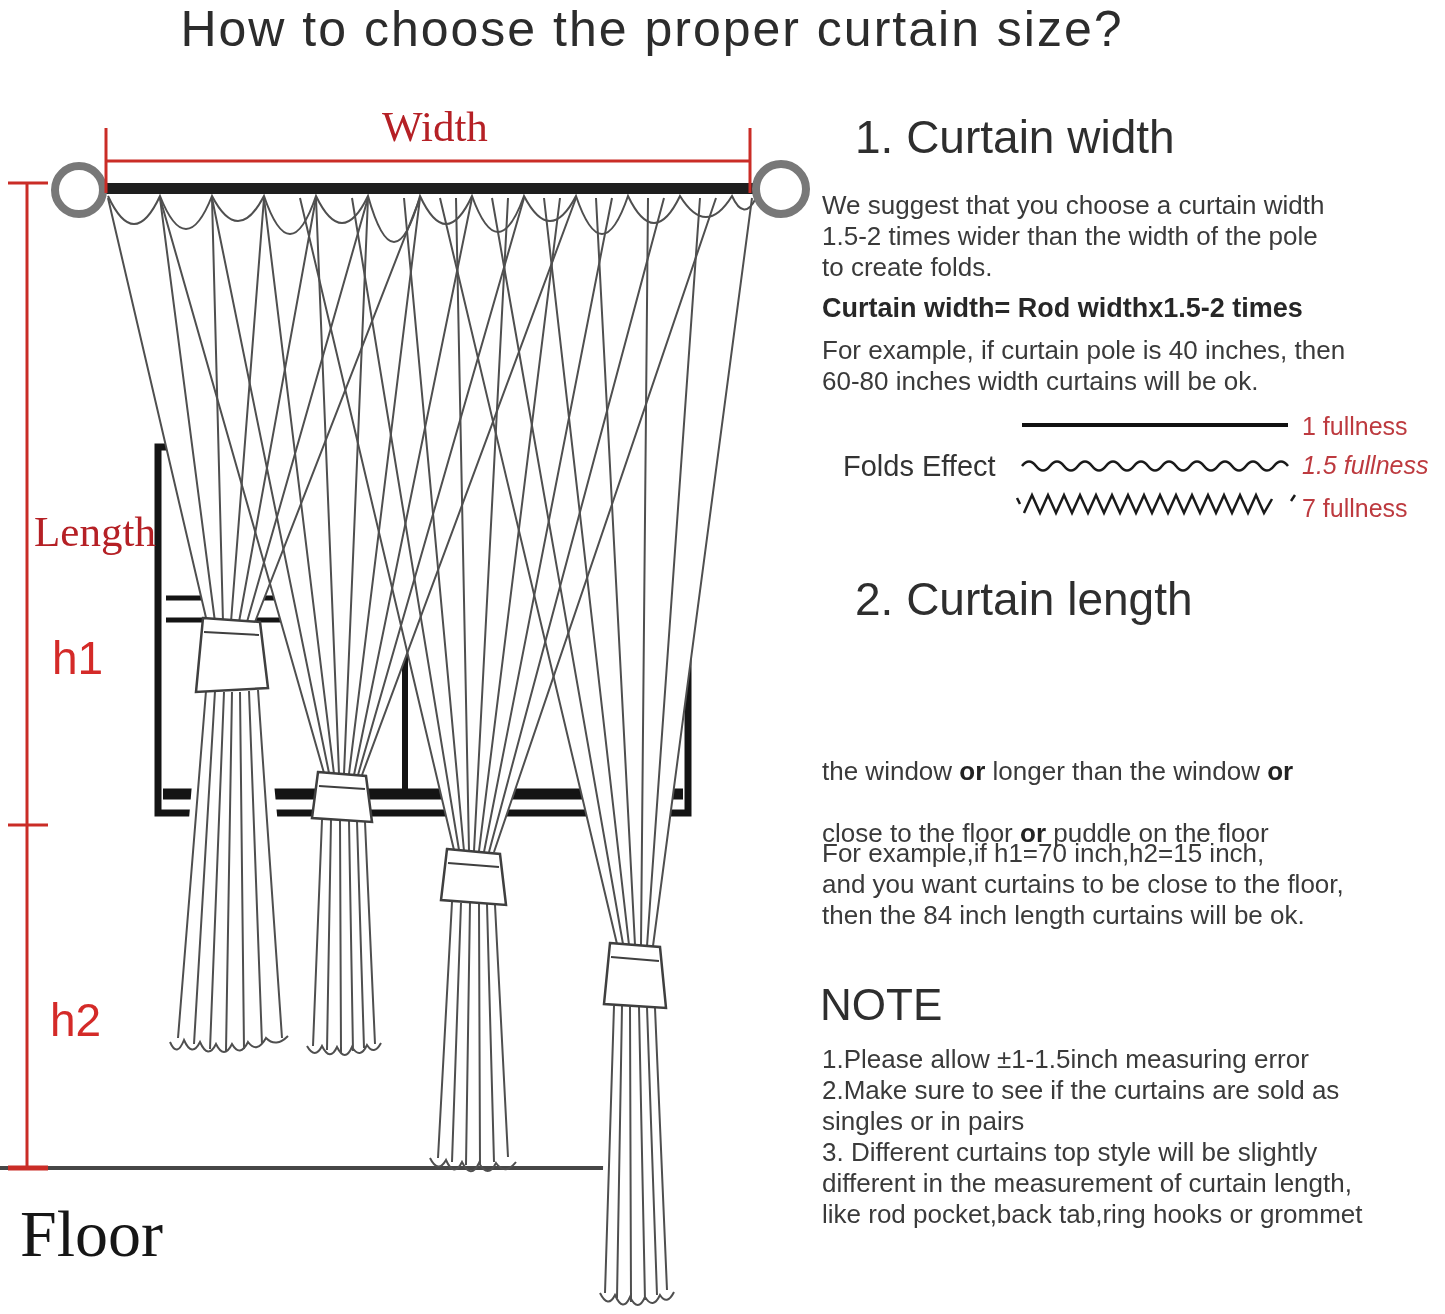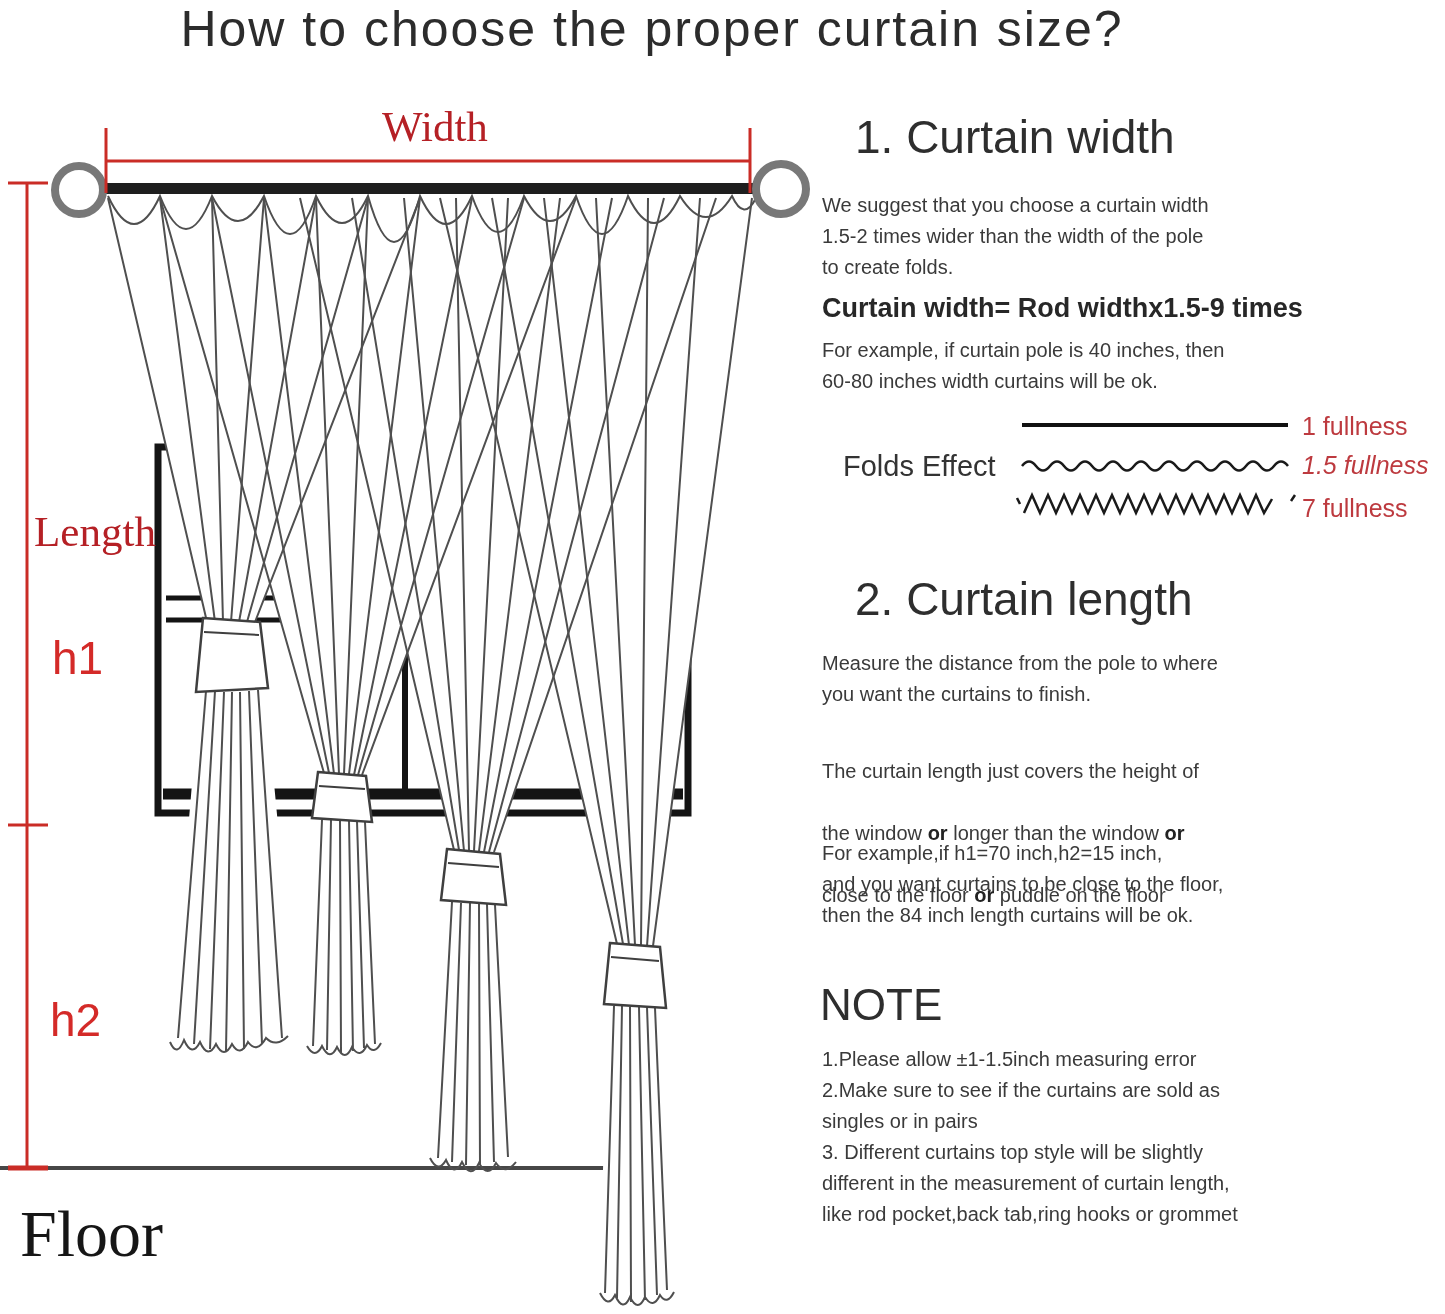--- a/index.html
+++ b/index.html
@@ -6,21 +6,21 @@
   .page{position:relative;width:1445px;height:1314px;background:#fff;overflow:hidden;
         font-family:"Liberation Sans",sans-serif;color:#3a3a3a;}
   .title{position:absolute;top:0;left:0;width:1304px;text-align:center;margin:0;
          font-size:50px;font-weight:400;letter-spacing:2px;color:#2c2c2c;}
   .diagram-svg{position:absolute;left:0;top:0;}
 
   
   .col{position:absolute;left:810px;top:0;width:635px;height:1110px;}
   .col .abs{position:absolute;}
   .h-sec{font-size:46px;font-weight:400;color:#2e2e2e;margin:0;}
-  .para{font-size:20px;line-height:31px;color:#3a3a3a;white-space:pre-line;margin:0;}
+  .para{font-size:26px;line-height:31px;color:#3a3a3a;white-space:pre-line;margin:0;}
   .formula{font-size:27px;font-weight:700;color:#272727;margin:0;}
   .para b{color:#222;}
   .folds-label{font-size:29px;color:#333;}
   .fullness-label{font-size:25px;color:#bd3a3f;}
   .note-wrap .para{margin:0;}
 
   
   text.dimserif{font-family:"Liberation Serif",serif;font-size:43px;fill:#b52025;}
   text.dimsans{font-family:"Liberation Sans",sans-serif;font-size:46px;fill:#d42a28;}
   text.floor-t{font-family:"Liberation Serif",serif;font-size:66px;fill:#161616;}
@@ -111,42 +111,39 @@
     <text class="dimsans" x="50" y="1036">h2</text>
     <text class="floor-t" x="20" y="1256">Floor</text>
   </svg>
 
   <div class="col">
 
     <h2 class="h-sec abs" style="left:45px;top:110px;">1. Curtain width</h2>
     <p class="para abs" style="left:12px;top:190px;">We suggest that you choose a curtain width
 1.5-2 times wider than the width of the pole
 to create folds.</p>
-    <p class="formula abs" style="left:12px;top:293px;">Curtain width= Rod widthx1.5-9 times</p>
+    <p class="formula abs" style="left:12px;top:293px;">Curtain width= Rod widthx1.5-2 times</p>
     <p class="para abs" style="left:12px;top:335px;">For example, if curtain pole is 40 inches, then
 60-80 inches width curtains will be ok.</p>
 
     <div class="abs" style="left:0;top:406px;width:635px;height:135px;">
       <span class="folds-label abs" style="left:33px;top:44px;">Folds Effect</span>
       <svg class="abs" style="left:205px;top:0;" width="290" height="135">
         <line x1="7" y1="19" x2="273" y2="19" stroke="#111" stroke-width="4"></line>
         <path fill="none" stroke="#1a1a1a" stroke-width="2.5" d="M7,60 q7,-9 14,0 t14,0 t14,0 t14,0 t14,0 t14,0 t14,0 t14,0 t14,0 t14,0 t14,0 t14,0 t14,0 t14,0 t14,0 t14,0 t14,0 t14,0 t14,0"></path>
         <path fill="none" stroke="#1a1a1a" stroke-width="2.5" d="M2,92 l3,6 M9,107 l8,-18 l8,18 l8,-18 l8,18 l8,-18 l8,18 l8,-18 l8,18 l8,-18 l8,18 l8,-18 l8,18 l8,-18 l8,18 l8,-18 l8,18 l8,-18 l8,18 l8,-18 l8,18 l8,-18 l8,18 l8,-18 l8,18 l8,-18 l8,18 l8,-18 l8,18 l8,-18 l8,18 l8,-14 M276,95 l4,-6"></path>
       </svg>
       <span class="fullness-label abs" style="left:492px;top:6px;text-align:right;">1 fullness</span>
       <span class="fullness-label abs" style="left:492px;top:45px;font-style:italic;">1.5 fullness</span>
       <span class="fullness-label abs" style="left:492px;top:88px;">7 fullness</span>
     </div>
 
     <h2 class="h-sec abs" style="left:45px;top:572px;">2. Curtain length</h2>
-    <p class="para abs" style="left:12px;top:648px;">Measure the distance from the pole to where
-you want the curtains to finish.</p>
 
     <div class="para abs" style="left:12px;top:725px;">
-      <div><span>The curtain length just covers the height of</span></div>
       <div><span>the window </span><b>or</b><span> longer than the window </span><b>or</b></div>
       <div><span>close to the floor </span><b>or</b><span> puddle on the floor</span></div>
     </div>
 
     <p class="para abs" style="left:12px;top:838px;">For example,if h1=70 inch,h2=15 inch,
 and you want curtains to be close to the floor,
 then the 84 inch length curtains will be ok.</p>
 
     <h2 class="h-sec abs" style="left:10px;top:980px;font-size:44px;">NOTE</h2>
     <div class="abs note-wrap" style="left:12px;top:1044px;width:625px;">

